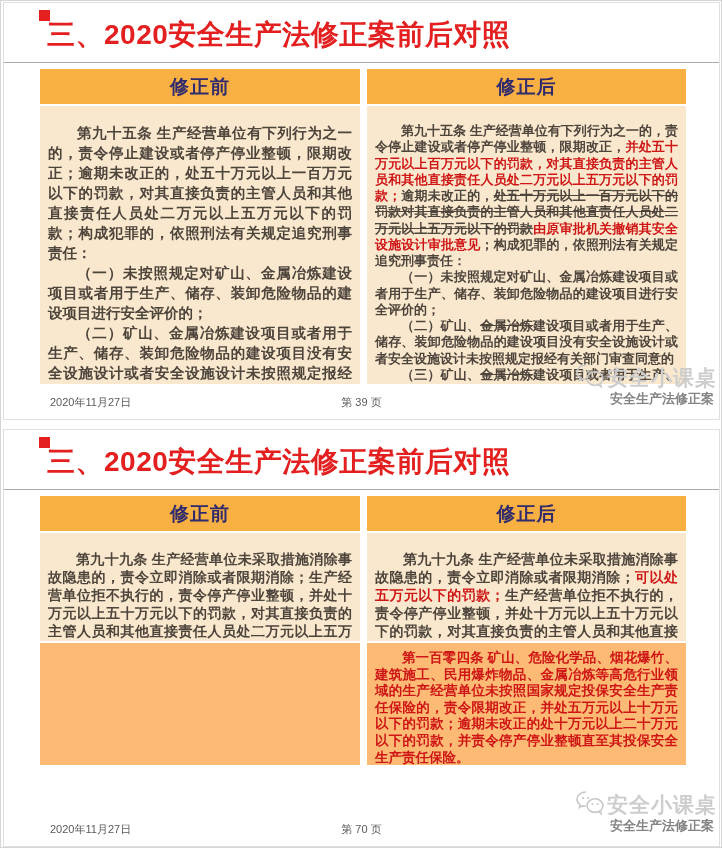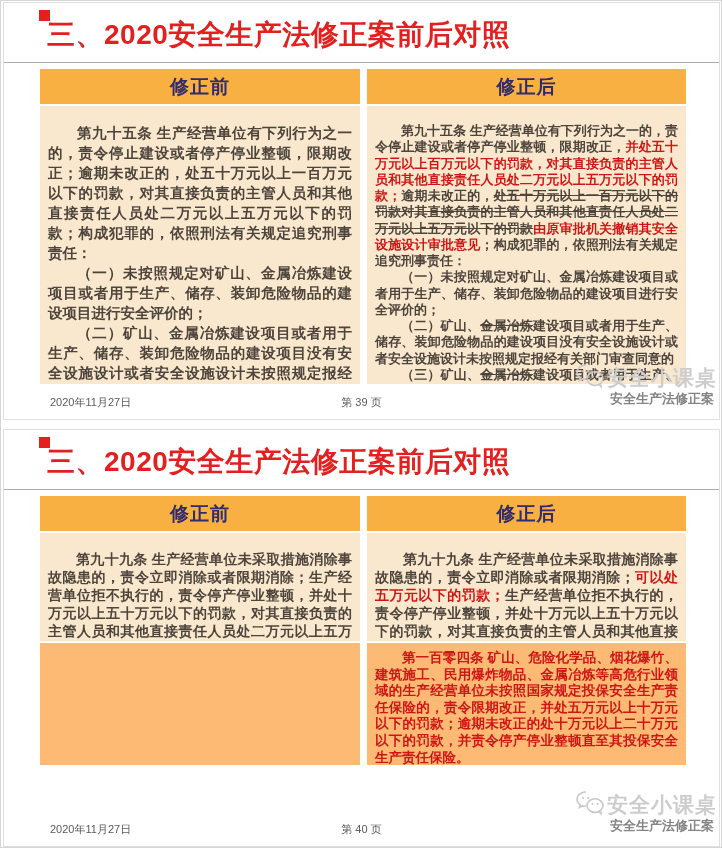--- a/index.html
+++ b/index.html
@@ -88,21 +88,21 @@
         </div>
       <div class="td">
           <p><span class="seg-n">第九十九条  生产经营单位未采取措施消除事故隐患的，责令立即消除或者限期消除；</span><span class="seg-red">可以处五万元以下的罚款；</span><span class="seg-n">生产经营单位拒不执行的，责令停产停业整顿，并处十万元以上五十万元以下的罚款，对其直接负责的主管人员和其他直接责任人员处二万元以上五万元以下的罚款。</span></p>
         </div>
       <div class="td light"></div>
       <div class="td light after2r">
           <p><span class="seg-red">第一百零四条  矿山、危险化学品、烟花爆竹、建筑施工、民用爆炸物品、金属冶炼等高危行业领域的生产经营单位未按照国家规定投保安全生产责任保险的，责令限期改正，并处五万元以上十万元以下的罚款；逾期未改正的处十万元以上二十万元以下的罚款，并责令停产停业整顿直至其投保安全生产责任保险。</span></p>
         </div>
     </div>
     <div class="footer-date">2020年11月27日</div>
-    <div class="footer-page">第 40 页</div>
+    <div class="footer-page">第 70 页</div>
     <div class="watermark">
       <div class="wm-row">
         <span>
           <svg width="30" height="26" viewBox="0 0 30 26">
             <path d="M11 2 C5.9 2 2 5.2 2 9.2 c0 2.3 1.3 4.3 3.3 5.6 l-.9 2.7 3.1-1.6 c.8 .2 1.7 .3 2.5 .3 .3 0 .6 0 .9 0" fill="none" stroke="#c8c8c8" stroke-width="1.6"></path>
             <circle cx="8" cy="8" r="1.1" fill="#c8c8c8"></circle>
               <circle cx="13.2" cy="8" r="1.1" fill="#c8c8c8"></circle>
             <ellipse cx="20" cy="15.6" rx="8" ry="6.8" fill="none" stroke="#c8c8c8" stroke-width="1.6"></ellipse>
             <circle cx="17.4" cy="14" r="1" fill="#c8c8c8"></circle>
               <circle cx="22.6" cy="14" r="1" fill="#c8c8c8"></circle>

